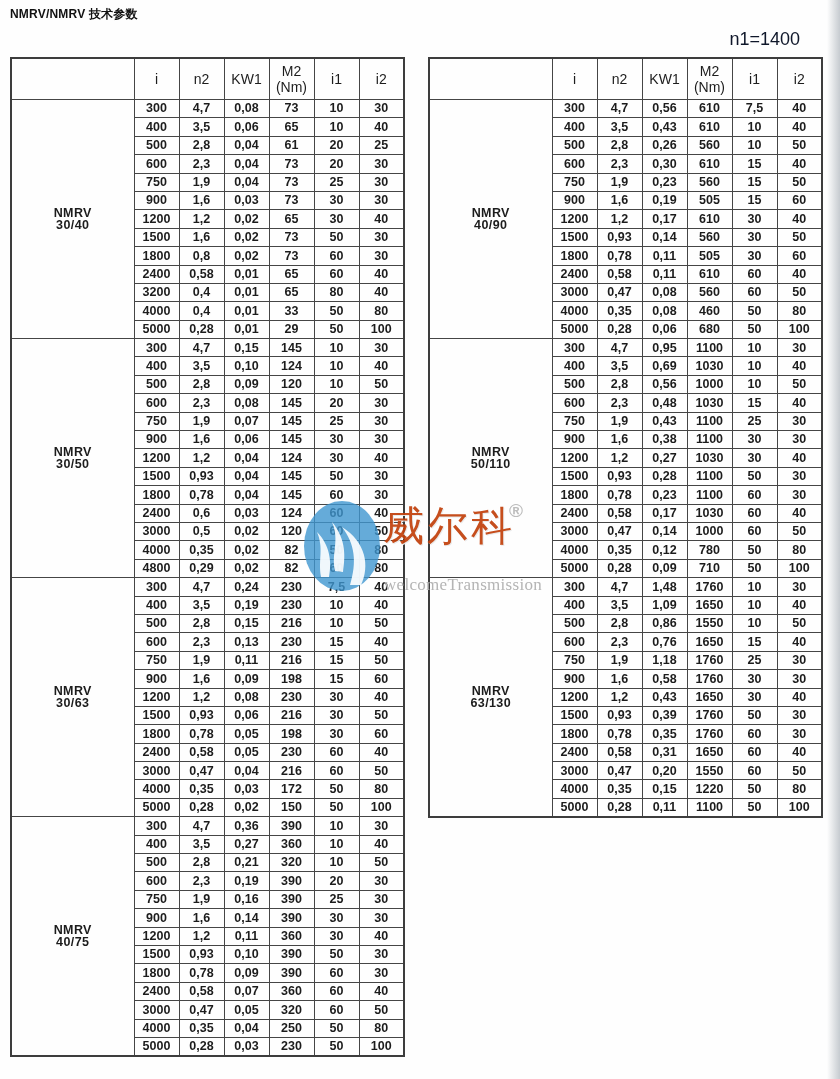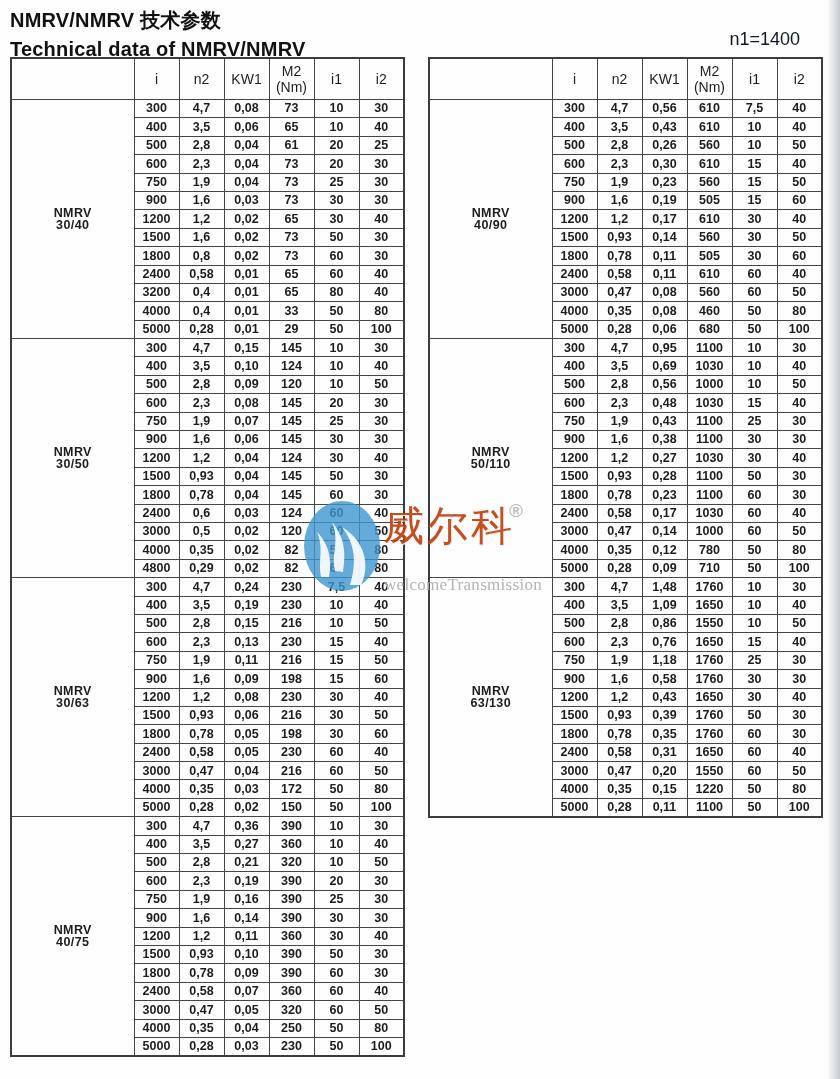--- a/index.html
+++ b/index.html
@@ -10,21 +10,21 @@
     font-family: "Liberation Sans", sans-serif;
   }
   .page {
     position: relative;
     width: 840px; height: 1079px;
     background: #fefefe;
   }
   
   .titles { position: absolute; left: 10px; top: 6px; }
   .title-zh, .title-en {
-    font-size: 20px; font-weight: bold; color: #111;
+    font-size: 12px; font-weight: bold; color: #111;
     margin: 0; line-height: 1.45; letter-spacing: 0.2px;
   }
   .note {
     position: absolute; right: 40px; top: 29px;
     font-size: 18px; color: #0f172a;
   }
   
   .tbl-host { position: absolute; top: 57px; }
   .tbl-host.left  { left: 10px;  }
   .tbl-host.right { left: 428px; }
@@ -95,21 +95,20 @@
     background: linear-gradient(to right, rgba(200,205,209,0), #c6cbd0);
   }
 </style>
 </head>
 <body>
 
 <div class="page">
 
   <div class="titles">
     <p class="title-zh">NMRV/NMRV 技术参数</p>
-    <p class="title-en">Technical data of NMRV/NMRV</p>
   </div>
 
   <div class="note">n1=1400</div>
 
   <div class="tbl-host left" id="tbl-left">
       <table class="data-table">
         <colgroup>
           <col style="width: 123px;">
           <col style="width: 45px;">
           <col style="width: 45px;">

